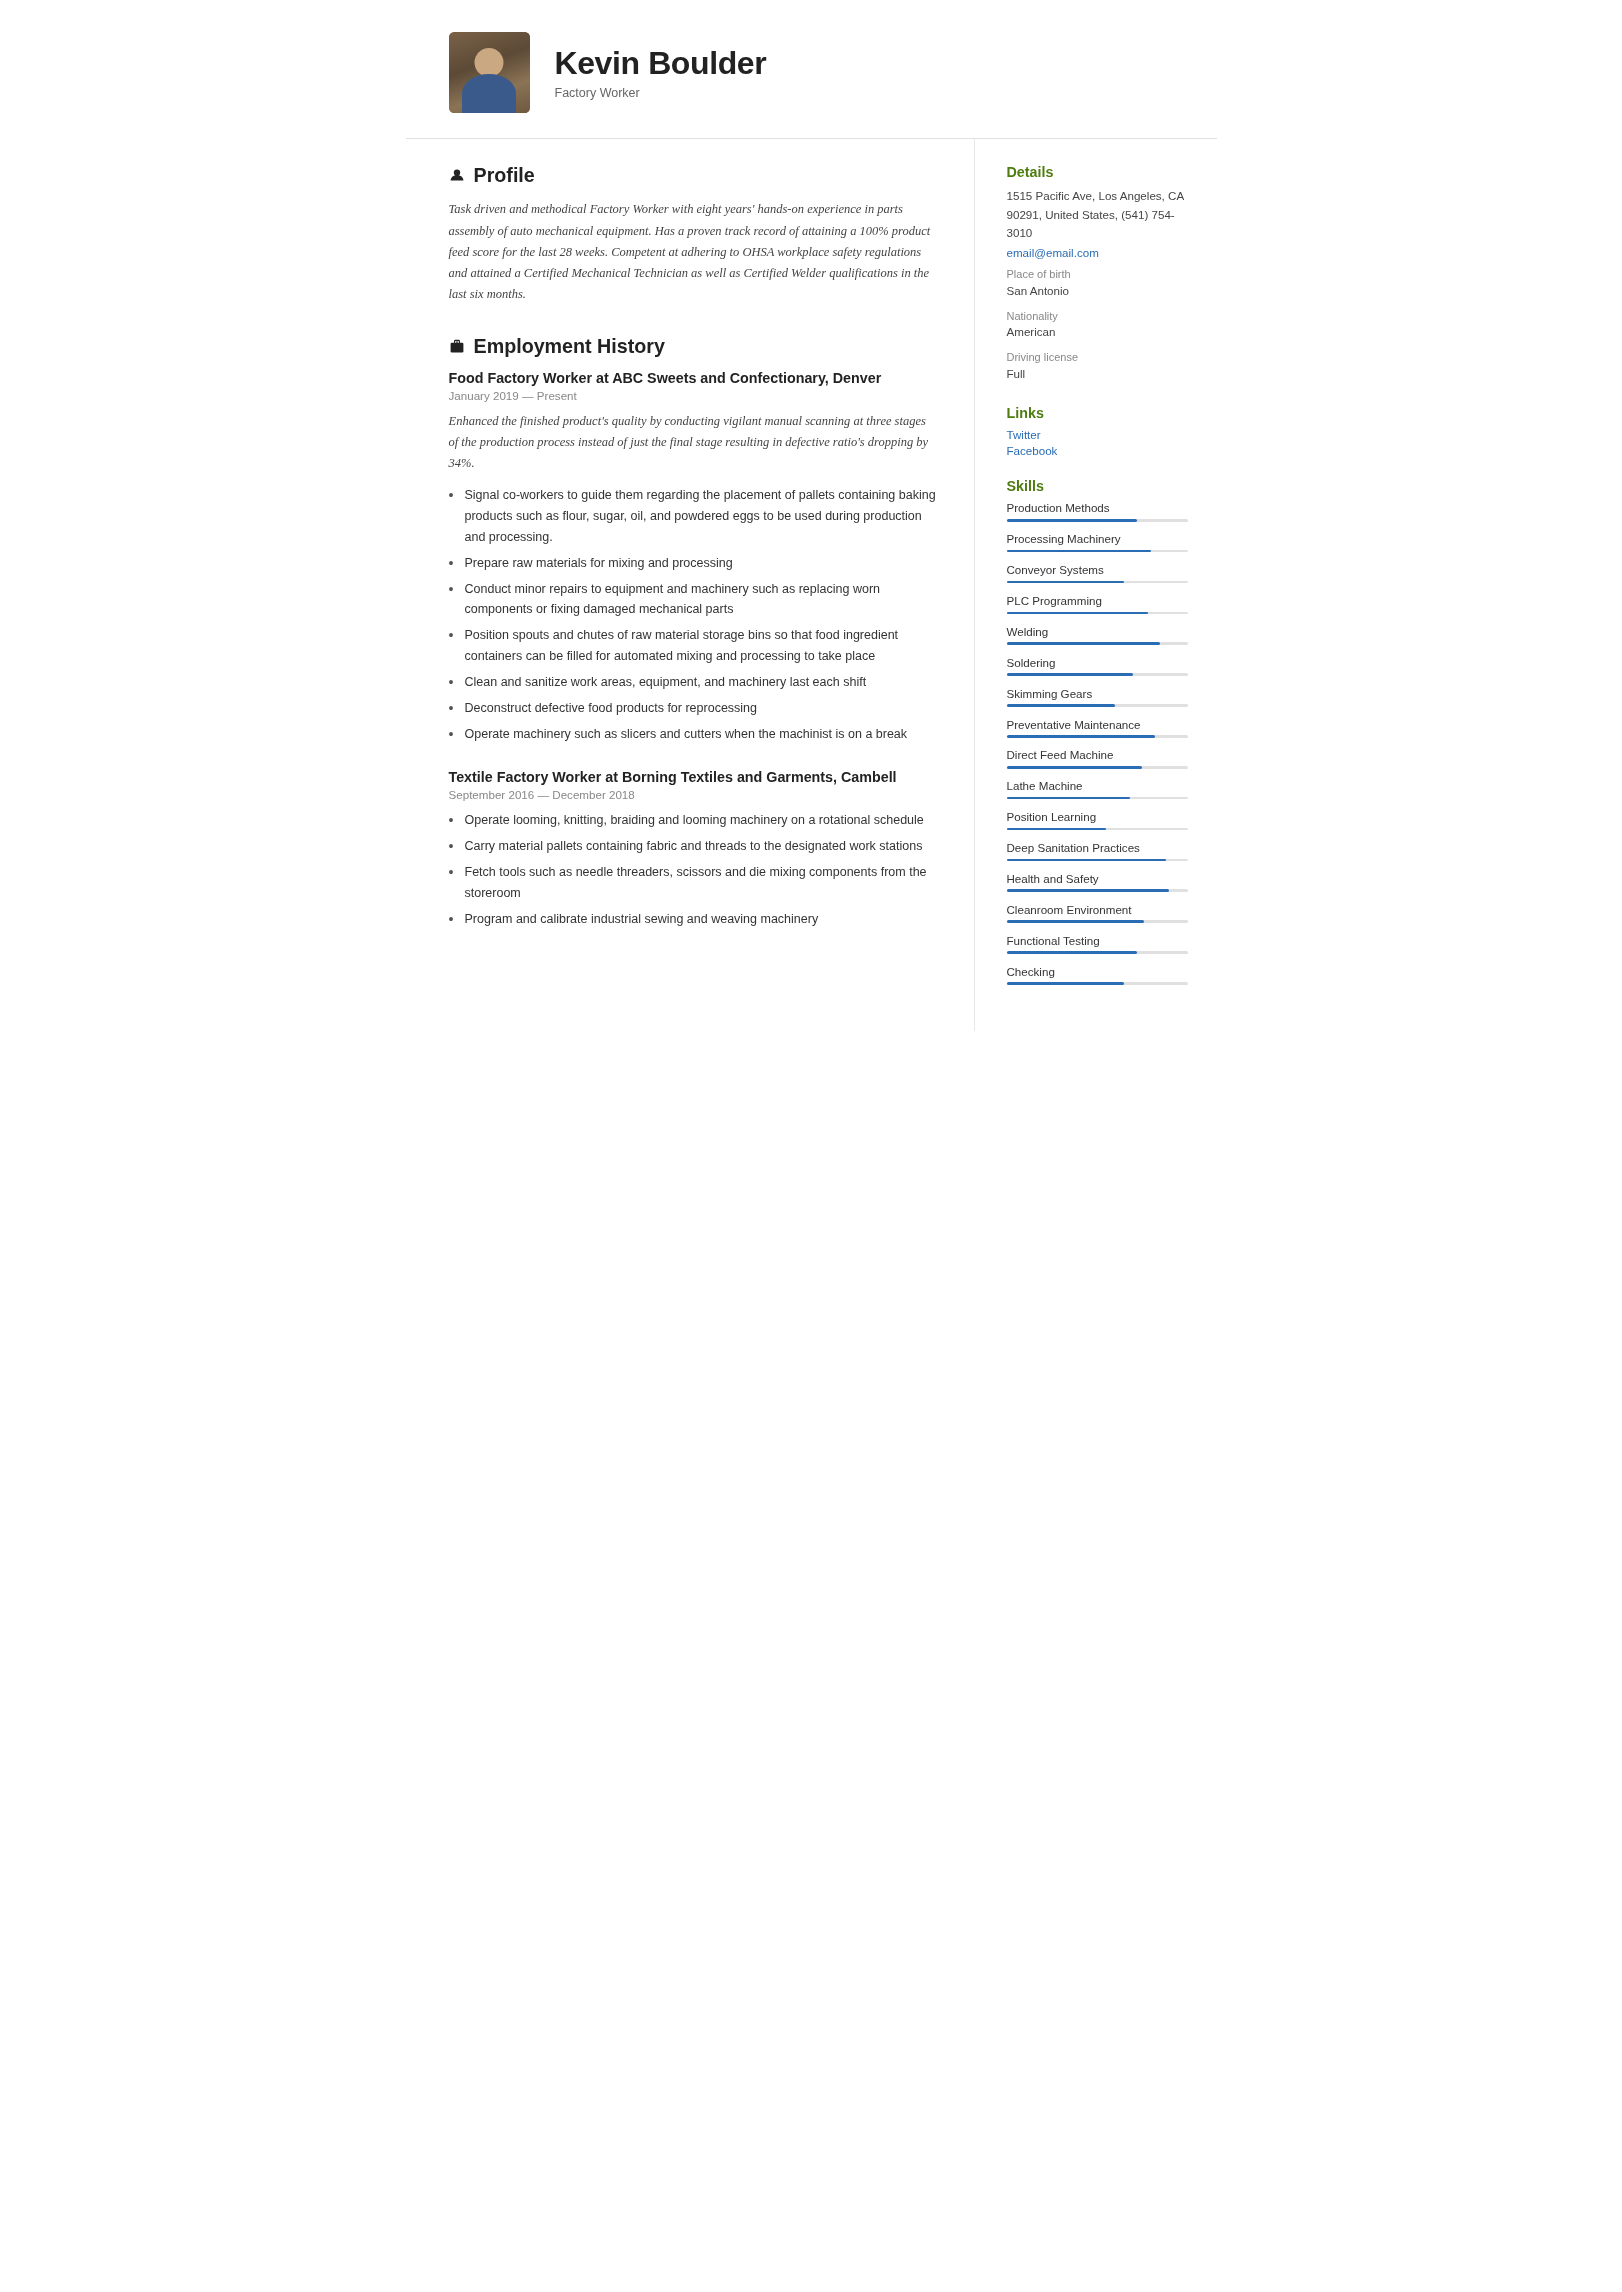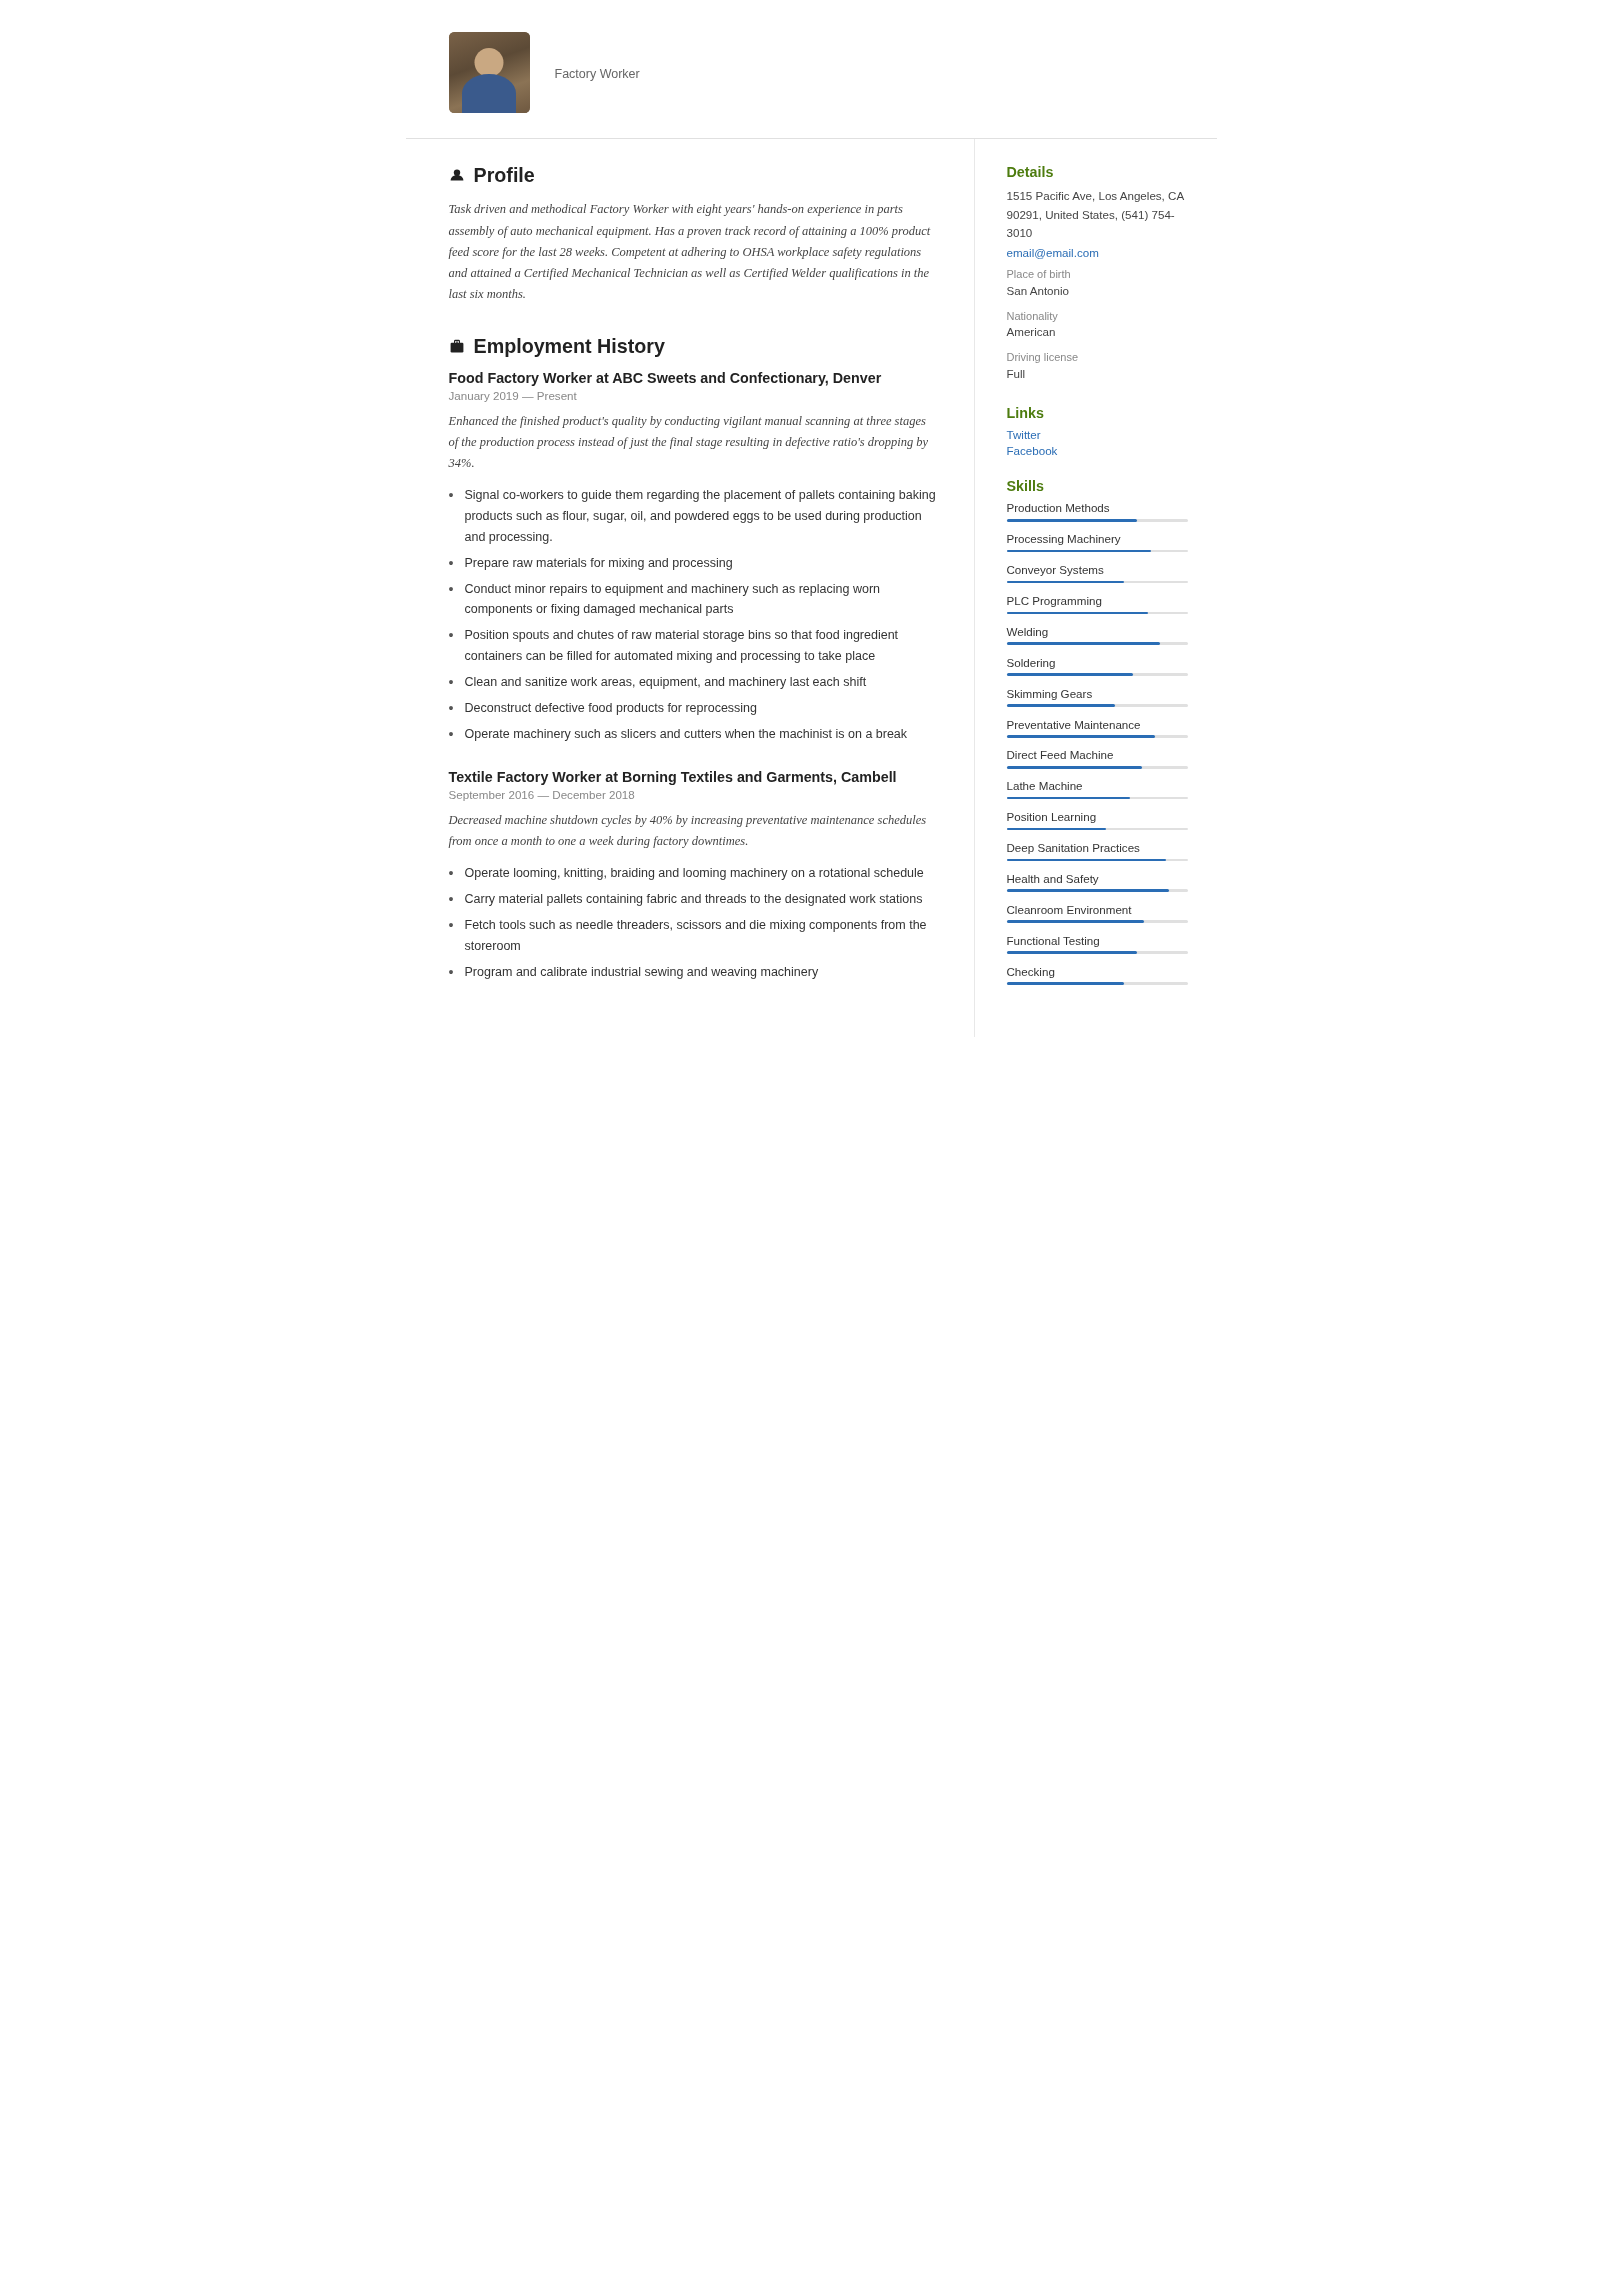--- a/index.html
+++ b/index.html
@@ -237,20 +237,21 @@
 
 <div class="resume-container">
 
   <div class="header">
     <div class="avatar">
       <div class="avatar-img">
         <div class="avatar-person"></div>
       </div>
     </div>
     <div class="header-info">
+      <div class="header-name">Kevin Boulder</div>
       <div class="header-title">Factory Worker</div>
     </div>
   </div>
   <div class="header-divider"></div>
 
   <div class="main-layout">
 
     <div class="left-col">
 
       <div class="section">
@@ -289,21 +290,20 @@
             <li>Position spouts and chutes of raw material storage bins so that food ingredient containers can be filled for automated mixing and processing to take place</li>
             <li>Clean and sanitize work areas, equipment, and machinery last each shift</li>
             <li>Deconstruct defective food products for reprocessing</li>
             <li>Operate machinery such as slicers and cutters when the machinist is on a break</li>
           </ul>
         </div>
 
         <div class="job">
           <div class="job-title">Textile Factory Worker at  Borning Textiles and Garments, Cambell</div>
           <div class="job-date">September 2016 — December 2018</div>
-          <div class="job-desc">Decreased machine shutdown cycles by 40% by increasing preventative maintenance schedules from once a month to one a week during factory downtimes.</div>
           <ul class="job-bullets">
             <li>Operate looming, knitting, braiding and looming machinery on a rotational schedule</li>
             <li>Carry material pallets containing fabric and threads to the designated work stations</li>
             <li>Fetch tools such as needle threaders, scissors and die mixing components from the storeroom</li>
             <li>Program and calibrate industrial sewing and weaving machinery</li>
           </ul>
         </div>
 
       </div>
     </div>

